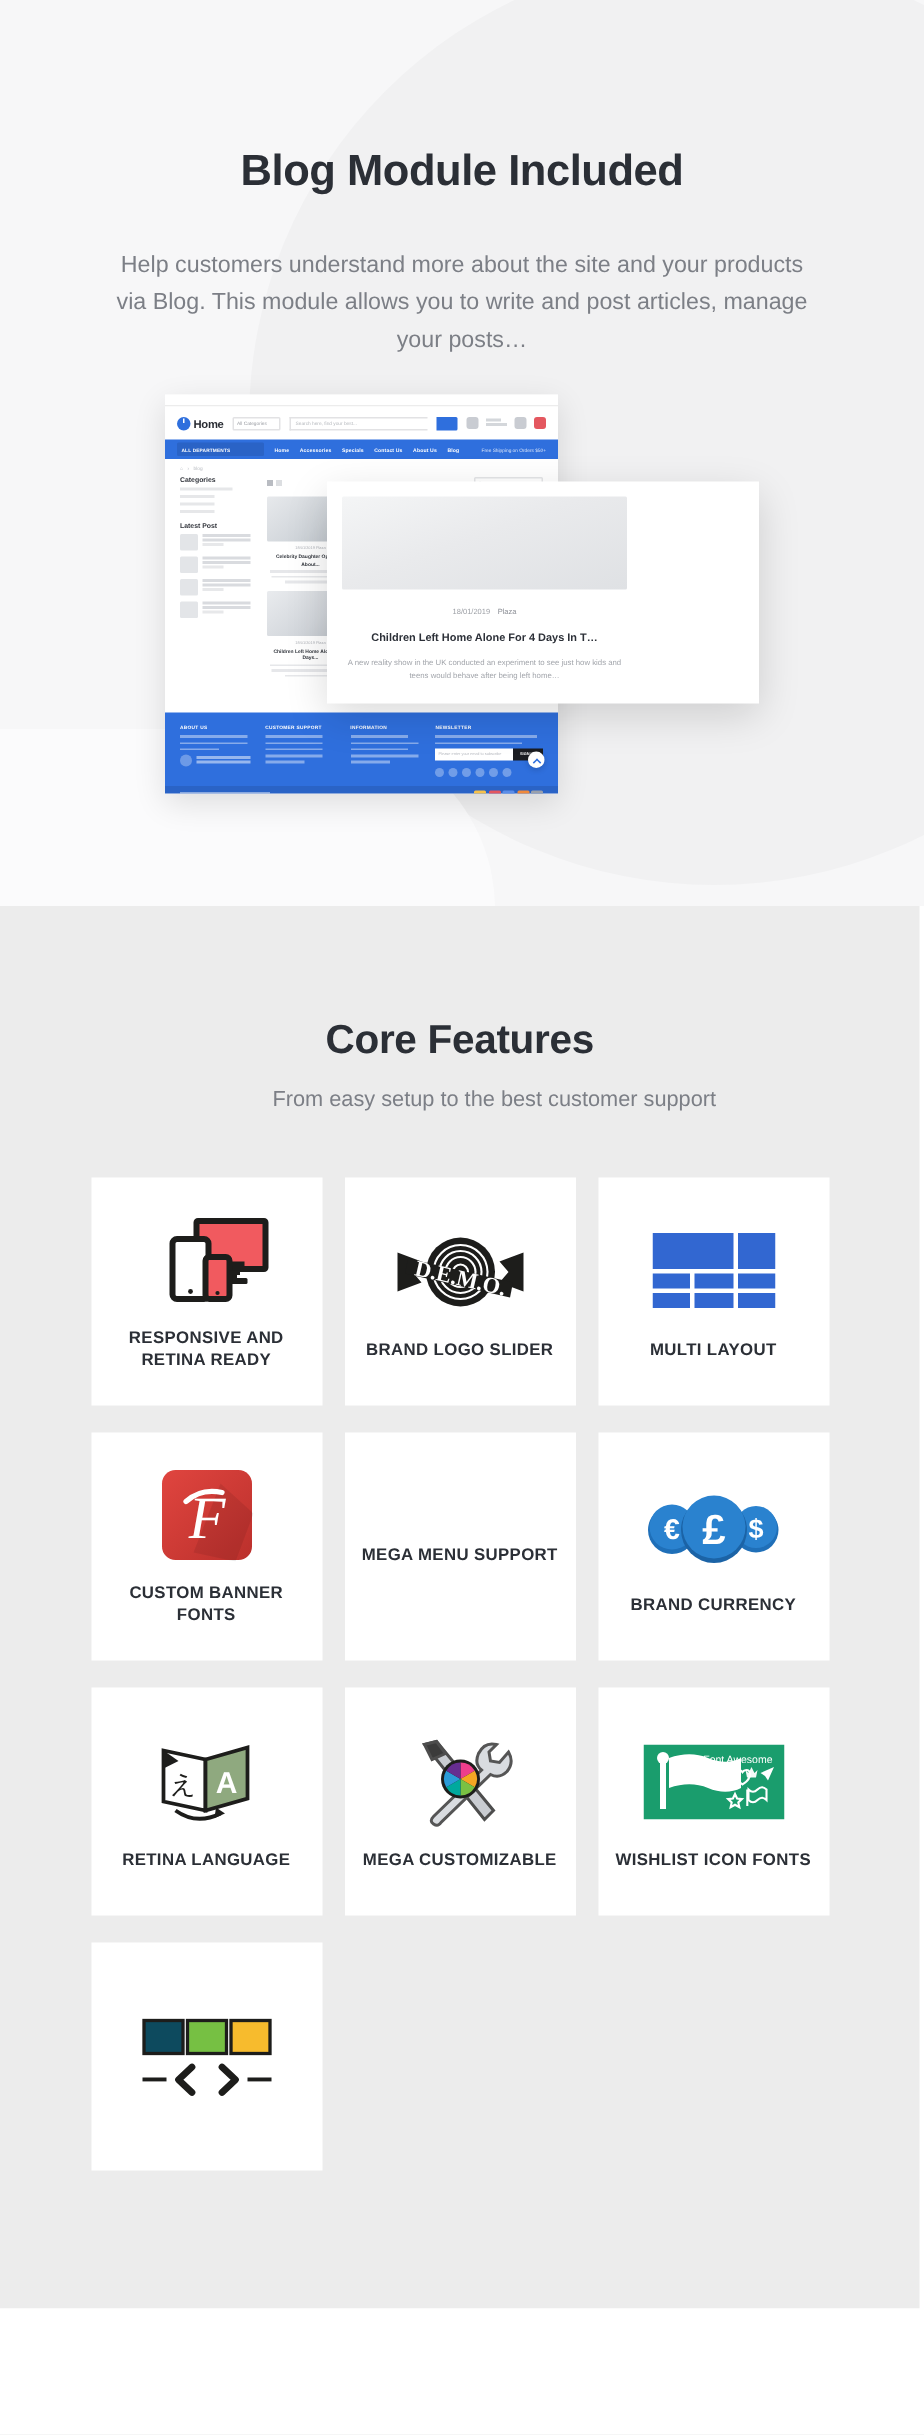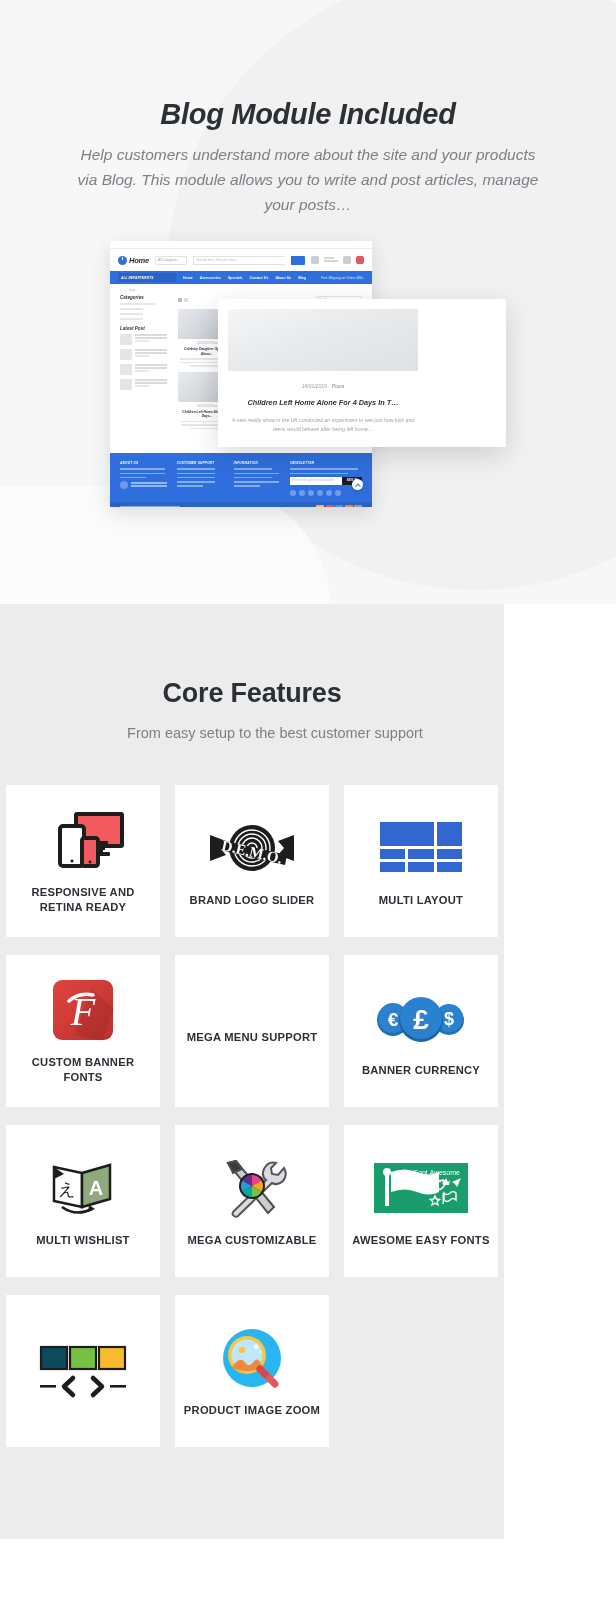--- a/index.html
+++ b/index.html
@@ -28,37 +28,37 @@
     border-radius: 50%;
     background: #f1f1f2;
   }
   .blog-section .bg-wedge {
     position: absolute;
     left: 0; bottom: -12px;
     width: 330px; height: 130px;
     background: #fbfbfc;
     border-top-right-radius: 120px;
   }
-  .blog-inner { position: relative; z-index: 2; font-style: italic; }
+  .blog-inner { position: relative; z-index: 2; }
 
   .sec-title {
     text-align: center;
     font-size: 29px;
     font-weight: bold;
     color: #2b2f36;
     letter-spacing: -0.3px;
     padding-top: 98px;
   }
   .sec-desc {
     text-align: center;
     font-size: 15.5px;
     line-height: 25px;
     color: #7c7f86;
     width: 470px;
-    margin: 11px auto 0;
+    margin: 33px auto 0;
   }
 
   
   .mock-wrap {
     position: relative;
     width: 396px;
     height: 270px;
     margin: 24px auto 0;
   }
   .browser {
@@ -205,21 +205,21 @@
     font-size: 7.3px; color: #2c3038; font-weight: bold;
     text-align: center; margin-top: 8px; line-height: 11px;
     white-space: nowrap; overflow: hidden; text-overflow: ellipsis;
   }
   .ov-card .exc {
     font-size: 5.2px; color: #a2a5ab; text-align: center; line-height: 9px; margin-top: 8px;
   }
 
   
   .features-section {
-    width: 504px;
+    width: 613px;
     background: #ececec;
     padding: 74px 0 92px;
   }
   .feat-title {
     text-align: center; font-size: 27px; font-weight: bold; color: #2b2f36;
     letter-spacing: -0.2px;
   }
   .feat-sub {
     text-align: center; font-size: 14.5px; color: #7c7f86; margin-top: 16px; padding-left: 46px;
   }
@@ -592,36 +592,36 @@
           <circle cx="20" cy="24" r="15" fill="#2a82cf"></circle>
           <text x="20" y="32" font-size="19" font-weight="bold" fill="#fff" text-anchor="middle" font-family="'Liberation Sans',sans-serif">€</text>
           <circle cx="76" cy="26" r="15" fill="#1f6fb8"></circle>
           <circle cx="76" cy="24" r="14" fill="#2a82cf"></circle>
           <text x="76" y="31" font-size="18" font-weight="bold" fill="#fff" text-anchor="middle" font-family="'Liberation Sans',sans-serif">$</text>
           <circle cx="48" cy="26" r="22" fill="#1b63a6"></circle>
           <circle cx="48" cy="24" r="21" fill="#2a82cf"></circle>
           <text x="48" y="35" font-size="28" font-weight="bold" fill="#fff" text-anchor="middle" font-family="'Liberation Sans',sans-serif">£</text>
         </svg>
       </div>
-      <div class="feat-label">BANNER CURRENCY</div>
+      <div class="feat-label">BRAND CURRENCY</div>
     </div>
 
     <div class="feat-card">
       <div class="feat-icon">
         <svg width="70" height="62" viewBox="0 0 70 62">
           <path d="M6 10 L34 16 L34 50 L6 44 Z" fill="#fff" stroke="#1d1d1b" stroke-width="2.5"></path>
           <path d="M34 16 L62 8 L62 42 L34 50 Z" fill="#8fa97f" stroke="#1d1d1b" stroke-width="2.5"></path>
           <path d="M6 10 L6 22 L16 17 Z" fill="#1d1d1b"></path>
           <text x="19" y="38" font-size="17" fill="#1d1d1b" text-anchor="middle" font-family="'DejaVu Sans',sans-serif">え</text>
           <text x="48" y="38" font-size="20" font-weight="bold" fill="#fff" text-anchor="middle" font-family="'Liberation Sans',sans-serif">A</text>
           <path d="M14 50 q14 10 30 2" stroke="#1d1d1b" stroke-width="2.6" fill="none"></path>
           <path d="M41 48 l6 4 -7 3 Z" fill="#1d1d1b"></path>
         </svg>
       </div>
-      <div class="feat-label">MULTI WISHLIST</div>
+      <div class="feat-label">RETINA LANGUAGE</div>
     </div>
 
     <div class="feat-card">
       <div class="feat-icon">
         <svg width="72" height="62" viewBox="0 0 72 62">
           <g stroke="#4d4d4d" stroke-width="2">
             <path d="M12 6 L20 4 L58 50 L52 56 Z" fill="#c9ccd1"></path>
             <path d="M12 6 L20 4 L26 12 L17 16 Z" fill="#3b3b3b"></path>
           </g>
           <g stroke="#555" stroke-width="2">
@@ -652,49 +652,33 @@
           <g fill="#fff">
             <path d="M70 19 l2 -4 2 4 2 -2 -1 5 h-6 l-1 -5 Z" opacity=".95"></path>
             <path d="M61 20 q0 -3 2.5 -3 q1.6 0 2.5 1.4 q0.9 -1.4 2.5 -1.4 q2.5 0 2.5 3 q0 3.5 -5 6.6 q-5 -3.1 -5 -6.6 Z" fill="none" stroke="#fff" stroke-width="1.4"></path>
             <path d="M78 19 l9 -4 -4 9 -2 -3 Z"></path>
             <path d="M61 33 l1.4 3 3.2 .4 -2.4 2.2 .7 3.2 -2.9 -1.6 -2.9 1.6 .7 -3.2 -2.4 -2.2 3.2 -.4 Z" fill="none" stroke="#fff" stroke-width="1.4"></path>
             <path d="M70 30 q3 3 6 0 q3 -3 6 0 v7 q-3 -3 -6 0 q-3 3 -6 0 Z" fill="none" stroke="#fff" stroke-width="1.4"></path>
             <rect x="68.5" y="30" width="1.4" height="11" fill="#fff"></rect>
           </g>
         </svg>
       </div>
-      <div class="feat-label">AWESOME EASY FONTS</div>
+      <div class="feat-label">WISHLIST ICON FONTS</div>
     </div>
 
     <div class="feat-card">
       <div class="feat-icon">
         <svg width="90" height="56" viewBox="0 0 90 56">
           <rect x="3" y="4" width="26" height="22" fill="#0d4a5e" stroke="#1d1d1b" stroke-width="2.2"></rect>
           <rect x="32" y="4" width="26" height="22" fill="#76c043" stroke="#1d1d1b" stroke-width="2.2"></rect>
           <rect x="61" y="4" width="26" height="22" fill="#f7bb2d" stroke="#1d1d1b" stroke-width="2.2"></rect>
           <rect x="2" y="42" width="16" height="2.6" fill="#1d1d1b"></rect>
           <rect x="72" y="42" width="16" height="2.6" fill="#1d1d1b"></rect>
           <path d="M35 35 L26 43.5 L35 52" stroke="#1d1d1b" stroke-width="4.5" fill="none" stroke-linecap="round" stroke-linejoin="round"></path>
           <path d="M55 35 L64 43.5 L55 52" stroke="#1d1d1b" stroke-width="4.5" fill="none" stroke-linecap="round" stroke-linejoin="round"></path>
         </svg>
       </div>
     </div>
 
 
-    <div class="feat-card">
-      <div class="feat-icon">
-        <svg width="64" height="62" viewBox="0 0 64 62">
-          <circle cx="32" cy="31" r="29" fill="#29b6f0"></circle>
-          <circle cx="27" cy="28" r="19" fill="#f9c543"></circle>
-          <circle cx="27" cy="28" r="15.5" fill="#bfe7fa"></circle>
-          <circle cx="22" cy="23" r="3.2" fill="#f9c543"></circle>
-          <path d="M12.5 40 q7 -12 13 -4 q4 5 8 -1 q4 -6 8 3 l0 3 q-6 3 -14.5 3 q-9 0 -14.5 -3 Z" fill="#ef8a3c"></path>
-          <circle cx="36" cy="20" r="2.4" fill="#fff" opacity=".75"></circle>
-          <circle cx="40" cy="25" r="1.5" fill="#fff" opacity=".6"></circle>
-          <path d="M40 42 L55 57" stroke="#e8555a" stroke-width="7" stroke-linecap="round"></path>
-          <path d="M40 42 L45 47" stroke="#d4494e" stroke-width="7" stroke-linecap="round"></path>
-        </svg>
-      </div>
-      <div class="feat-label">PRODUCT IMAGE ZOOM</div>
-    </div>
 
   </div>
 </section>
 
 </body></html>

